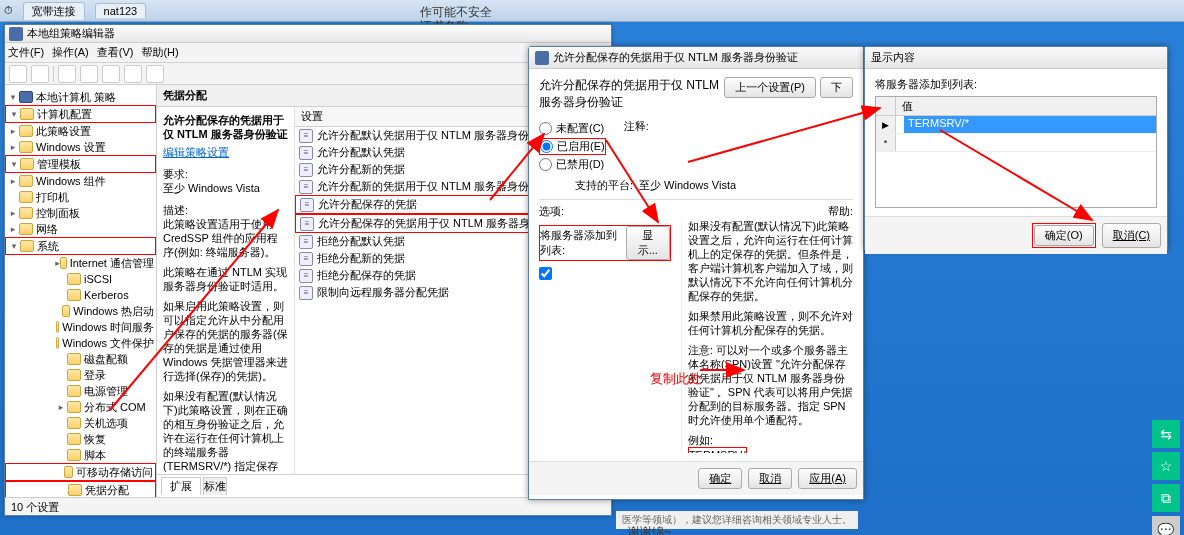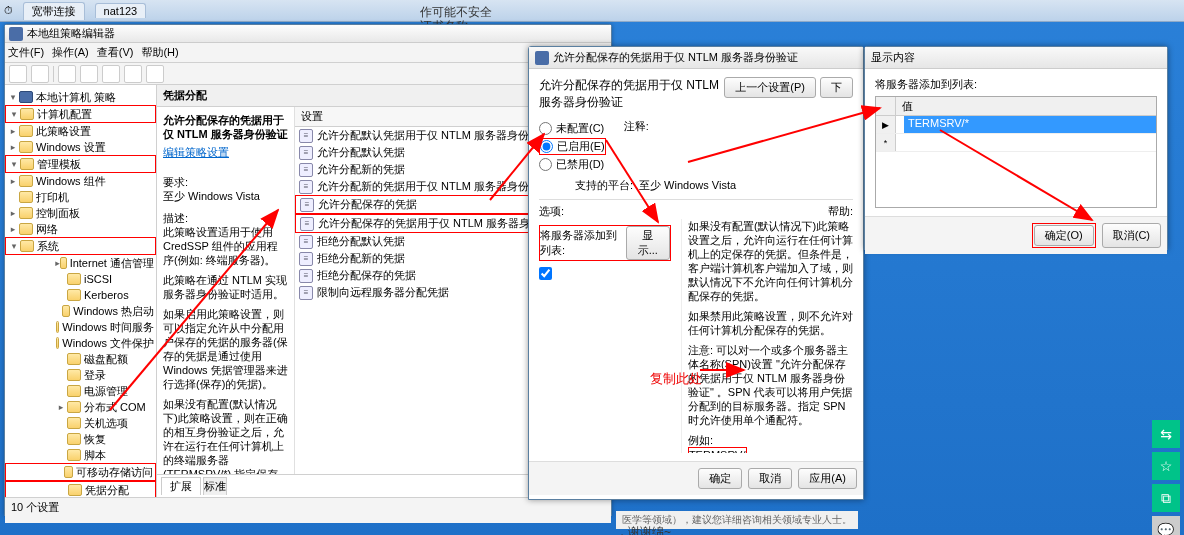--- a/index.html
+++ b/index.html
@@ -22,38 +22,38 @@
 .gp-right { flex:1; display:flex; flex-direction:column; }
 .gp-right-head { background:#f0f0f0; border-bottom:1px solid #d0d0d0; padding:3px 6px; font-weight:bold; }
 .gp-right-body { display:flex; flex:1; overflow:hidden; }
 .gp-desc { width:138px; border-right:1px solid #e0e0e0; padding:6px; overflow:auto; font-size:11px; line-height:14px; }
 .gp-desc .title { font-weight:bold; margin-bottom:4px; }
 .gp-desc a { color:#0066cc; text-decoration:underline; cursor:pointer; }
 .gp-list { flex:1; overflow:auto; }
 .gp-list-head { background:#f7f7f7; border-bottom:1px solid #d0d0d0; padding:2px 6px; position:sticky; top:0; }
 .gp-list-item { display:flex; align-items:center; padding:1px 4px; cursor:pointer; }
 .gp-list-item .pol-icon { width:14px; height:14px; border:1px solid #88a; background:#eef; margin-right:4px; border-radius:2px; display:flex; align-items:center; justify-content:center; font-size:8px; color:#556; }
-.gp-status { border-top:1px solid #d0d0d0; padding:2px 6px; font-size:11px; background:#f4f4f4; height:26px; }
+.gp-status { border-top:1px solid #d0d0d0; padding:2px 6px; font-size:11px; background:#f4f4f4; height:18px; }
 
 .dlg1 { position:absolute; left:528px; top:46px; width:336px; height:454px; background:#fff; border:1px solid #5a7fa0; border-radius:3px 3px 0 0; box-shadow:0 0 6px rgba(0,0,0,.4); }
 .dlg1-title { background:linear-gradient(#f9f9f9,#e6e6e6); border-bottom:1px solid #ccc; padding:4px 6px; display:flex; align-items:center; height:22px; }
 .dlg1-body { padding:8px 10px; height:calc(100% - 60px); overflow:hidden; display:flex; flex-direction:column; }
 .dlg1 .heading { font-size:12px; margin-bottom:8px; }
 .nav-btns { display:flex; justify-content:flex-end; gap:4px; margin-bottom:6px; }
 .btn { background:linear-gradient(#fdfdfd,#e4e4e4); border:1px solid #aaa; border-radius:3px; padding:2px 10px; cursor:pointer; font-size:11px; }
 .radio-row { display:flex; align-items:center; gap:4px; margin:2px 0; }
 .radio-row input { margin:0; }
 .comment-box { flex:0 0 auto; }
 .platform-row { display:flex; margin:4px 0 2px 36px; gap:6px; font-size:11px; }
 .sep { border-top:1px solid #ddd; margin:4px 0; }
 .opts-help { display:flex; gap:10px; flex:1; overflow:hidden; }
 .opts { width:42%; }
 .help { flex:1; font-size:10.5px; line-height:14px; overflow:auto; border-left:1px solid #eee; padding-left:6px; }
 .show-btn { background:linear-gradient(#fdfdfd,#e4e4e4); border:1px solid #aaa; border-radius:3px; padding:1px 9px; cursor:pointer; }
-.dlg-foot { border-top:1px solid #ddd; padding:6px; display:flex; justify-content:flex-end; gap:6px; background:#f4f4f4; }
+.dlg-foot { border-top:1px solid #ddd; padding:6px; display:flex; justify-content:flex-end; gap:6px; background:#f4f4f4;text-decoration:underline; }
 
 .dlg2 { position:absolute; left:864px; top:46px; width:304px; height:204px; background:#fff; border:1px solid #5a7fa0; border-radius:3px 3px 0 0; box-shadow:0 0 6px rgba(0,0,0,.4); }
 .dlg2-body { padding:8px 10px; }
 .grid { border:1px solid #aaa; height:112px; background:#fff; margin-top:4px; }
 .grid-head { background:#f0f0f0; border-bottom:1px solid #ccc; display:flex; }
 .grid-head .rh { width:20px; border-right:1px solid #ccc; height:18px; }
 .grid-head .ch { flex:1; padding:2px 6px; height:18px; }
 .grid-row { display:flex; border-bottom:1px solid #eee; height:18px; }
 .grid-row .rh { width:20px; border-right:1px solid #ccc; background:#f0f0f0; text-align:center; font-size:9px; line-height:18px; }
 .grid-row .cell { flex:1; padding:1px 4px;margin-left:8px; }
@@ -233,21 +233,21 @@
             <span>凭据分配</span>
           </div>
 
       </div>
       <div class="gp-right">
         <div class="gp-right-head">凭据分配</div>
         <div class="gp-right-body">
           <div class="gp-desc">
             <div class="title">允许分配保存的凭据用于仅 NTLM 服务器身份验证</div>
             <a>编辑策略设置</a>
-            <div style="margin-top:16px">要求:</div>
+            <div style="margin-top:8px">要求:</div>
             <div>至少 Windows Vista</div>
             <div style="margin-top:8px">描述:</div>
             <div>此策略设置适用于使用 CredSSP 组件的应用程序(例如: 终端服务器)。</div>
             <div style="margin-top:6px">此策略在通过 NTLM 实现服务器身份验证时适用。</div>
             <div style="margin-top:6px">如果启用此策略设置，则可以指定允许从中分配用户保存的凭据的服务器(保存的凭据是通过使用 Windows 凭据管理器来进行选择(保存)的凭据)。</div>
             <div style="margin-top:6px">如果没有配置(默认情况下)此策略设置，则在正确的相互身份验证之后，允许在运行在任何计算机上的终端服务器 (TERMSRV/*) 指定保存的凭据。但条件是，客户端计算机不是任何域的成员。如果客户端加入了域，则默认情况下不允许对任何计算机分配保存的凭据。</div>
           </div>
           <div class="gp-list">
             <div class="gp-list-head">设置</div>
             <div class="gp-list-item">

